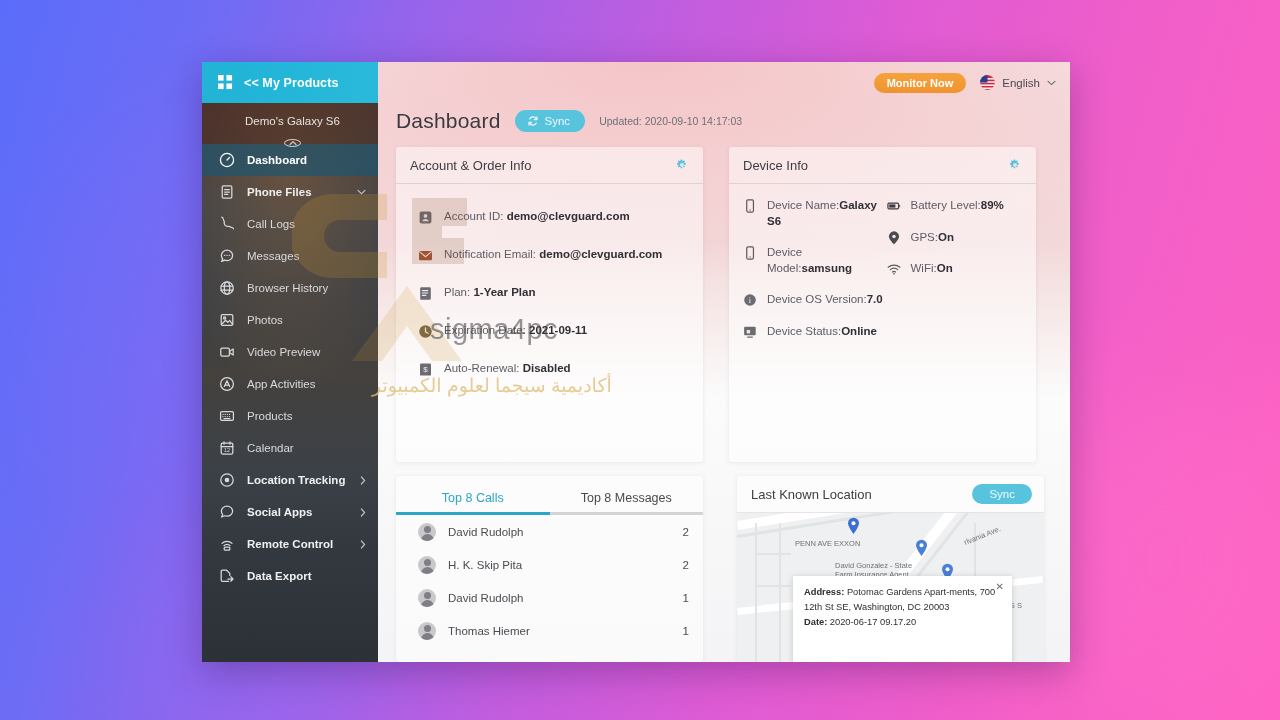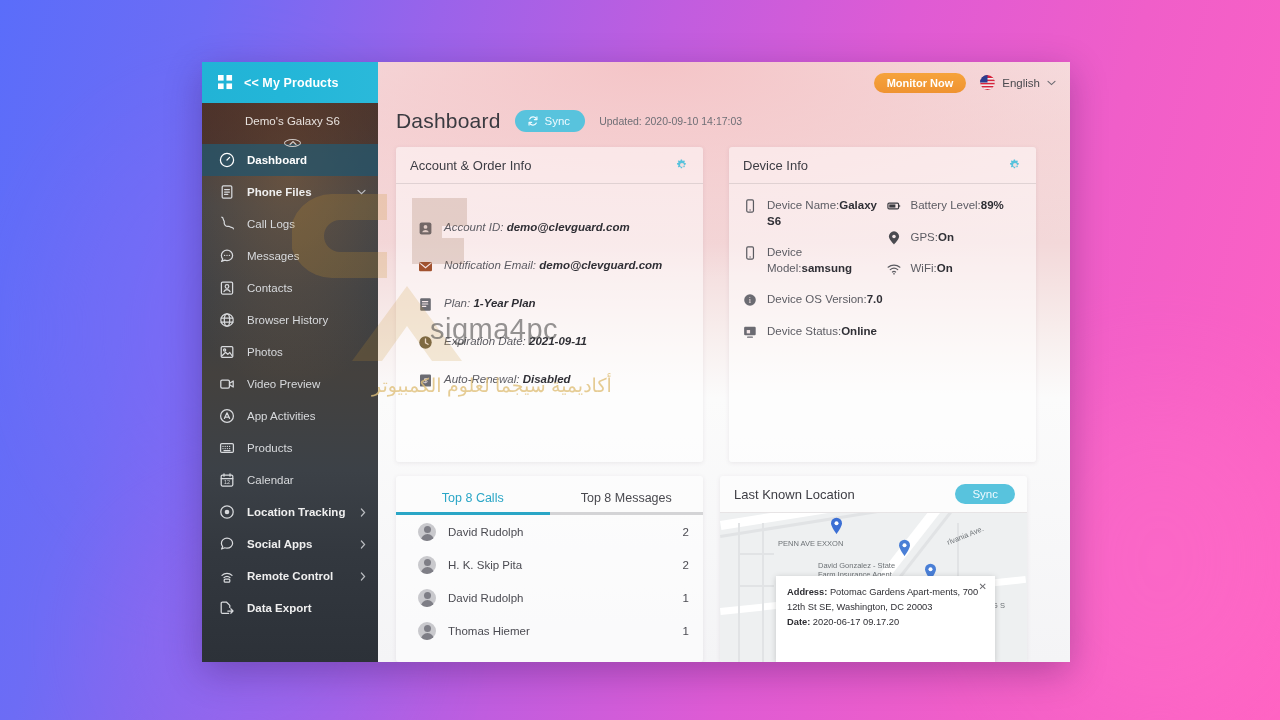--- a/index.html
+++ b/index.html
@@ -102,34 +102,34 @@
   .card-hd {
     height:37px; display:flex; align-items:center; justify-content:space-between;
     padding:0 14px; border-bottom:1px solid rgba(175,165,170,.35);
     font-size:13px; color:#3d3d44;
   }
   .gear { width:14px; height:14px; display:block; cursor:pointer;}
 
   #card-account { width:307px; height:315px;}
   #card-device  { width:307px; height:315px;}
   .acct-list { padding:14px 0 0 0; }
-  .acct-row { display:flex; align-items:flex-end; gap:11px; padding:0 14px 0 22px; height:38px;font-style:italic;}
+  .acct-row { display:flex; align-items:center; gap:11px; padding:0 14px 0 22px; height:38px;}
   .acct-row .ri { width:15px; height:15px; flex:0 0 15px; margin-top:1px;}
   .acct-row .rt { font-size:11.5px; color:#5c5c63; line-height:1.35;}
   .acct-row .rt b { color:#2f2f35; font-weight:bold;}
 
   .dev-grid { display:flex; padding:14px 6px 0 0;}
   .dev-col { flex:1; }
   .dev-col.left { padding-left:14px; }
   .dev-item { display:flex; align-items:flex-start; gap:10px; margin-bottom:16px;}
   .dev-item .ri{ width:14px;height:14px;flex:0 0 14px;margin-top:1px;}
   .dev-item .rt{ font-size:11.5px;color:#5c5c63;line-height:1.35;}
   .dev-item .rt b{ color:#2f2f35; font-weight:bold;}
 
-  .cards2 { display:flex; gap:17px; padding:14px 22px 0 18px; }
+  .cards2 { display:flex; gap:34px; padding:14px 22px 0 18px; }
   #card-calls { width:307px; height:186px; overflow:hidden;}
   #card-map   { width:307px; height:186px; overflow:hidden; position:relative;}
 
   .tabs { display:flex; height:36px; align-items:center; }
   .tab { flex:1; text-align:center; font-size:12.5px; color:#49494f; cursor:pointer; padding-top:8px;}
   .tab.active { color:#2aa6c6; }
   .tab-underline { display:flex; height:3px; }
   .tab-underline .u { flex:1; background:#d4d4d6;}
   .tab-underline .u.active { background:#2aa6c6; }
 
@@ -226,28 +226,20 @@
             <span class="txt">Call Logs</span>
           </div>
           <div class="nav-item">
             <svg class="ico" viewBox="0 0 16 16">
               <path d="M13.6 7.4c0 2.9-2.5 5.2-5.6 5.2-.8 0-1.6-.15-2.3-.42L2.6 13.4l1.1-2.5A5 5 0 0 1 2.4 7.4C2.4 4.5 4.9 2.2 8 2.2s5.6 2.3 5.6 5.2z" fill="none" stroke="#d8dadd" stroke-width="1.25" stroke-linecap="round" stroke-linejoin="round"></path>
               <circle cx="5.6" cy="7.4" r=".7" fill="#d8dadd"></circle>
               <circle cx="8" cy="7.4" r=".7" fill="#d8dadd"></circle>
               <circle cx="10.4" cy="7.4" r=".7" fill="#d8dadd"></circle>
             </svg>
             <span class="txt">Messages</span>
-          </div>
-          <div class="nav-item">
-            <svg class="ico" viewBox="0 0 16 16">
-              <rect x="2.4" y="2" width="11.2" height="12" rx="1.2" fill="none" stroke="#d8dadd" stroke-width="1.25" stroke-linecap="round" stroke-linejoin="round"></rect>
-              <circle cx="8" cy="6.5" r="1.8" fill="none" stroke="#d8dadd" stroke-width="1.25" stroke-linecap="round" stroke-linejoin="round"></circle>
-              <path d="M5 11.6c.6-1.4 1.7-2.1 3-2.1s2.4.7 3 2.1" fill="none" stroke="#d8dadd" stroke-width="1.25" stroke-linecap="round" stroke-linejoin="round"></path>
-            </svg>
-            <span class="txt">Contacts</span>
           </div>
           <div class="nav-item">
             <svg class="ico" viewBox="0 0 16 16">
               <circle cx="8" cy="8" r="6.2" fill="none" stroke="#d8dadd" stroke-width="1.25" stroke-linecap="round" stroke-linejoin="round"></circle>
               <ellipse cx="8" cy="8" rx="2.7" ry="6.2" fill="none" stroke="#d8dadd" stroke-width="1.25" stroke-linecap="round" stroke-linejoin="round"></ellipse>
               <path d="M2 6h12M2 10h12" fill="none" stroke="#d8dadd" stroke-width="1.25" stroke-linecap="round" stroke-linejoin="round"></path>
             </svg>
             <span class="txt">Browser History</span>
           </div>
           <div class="nav-item">

